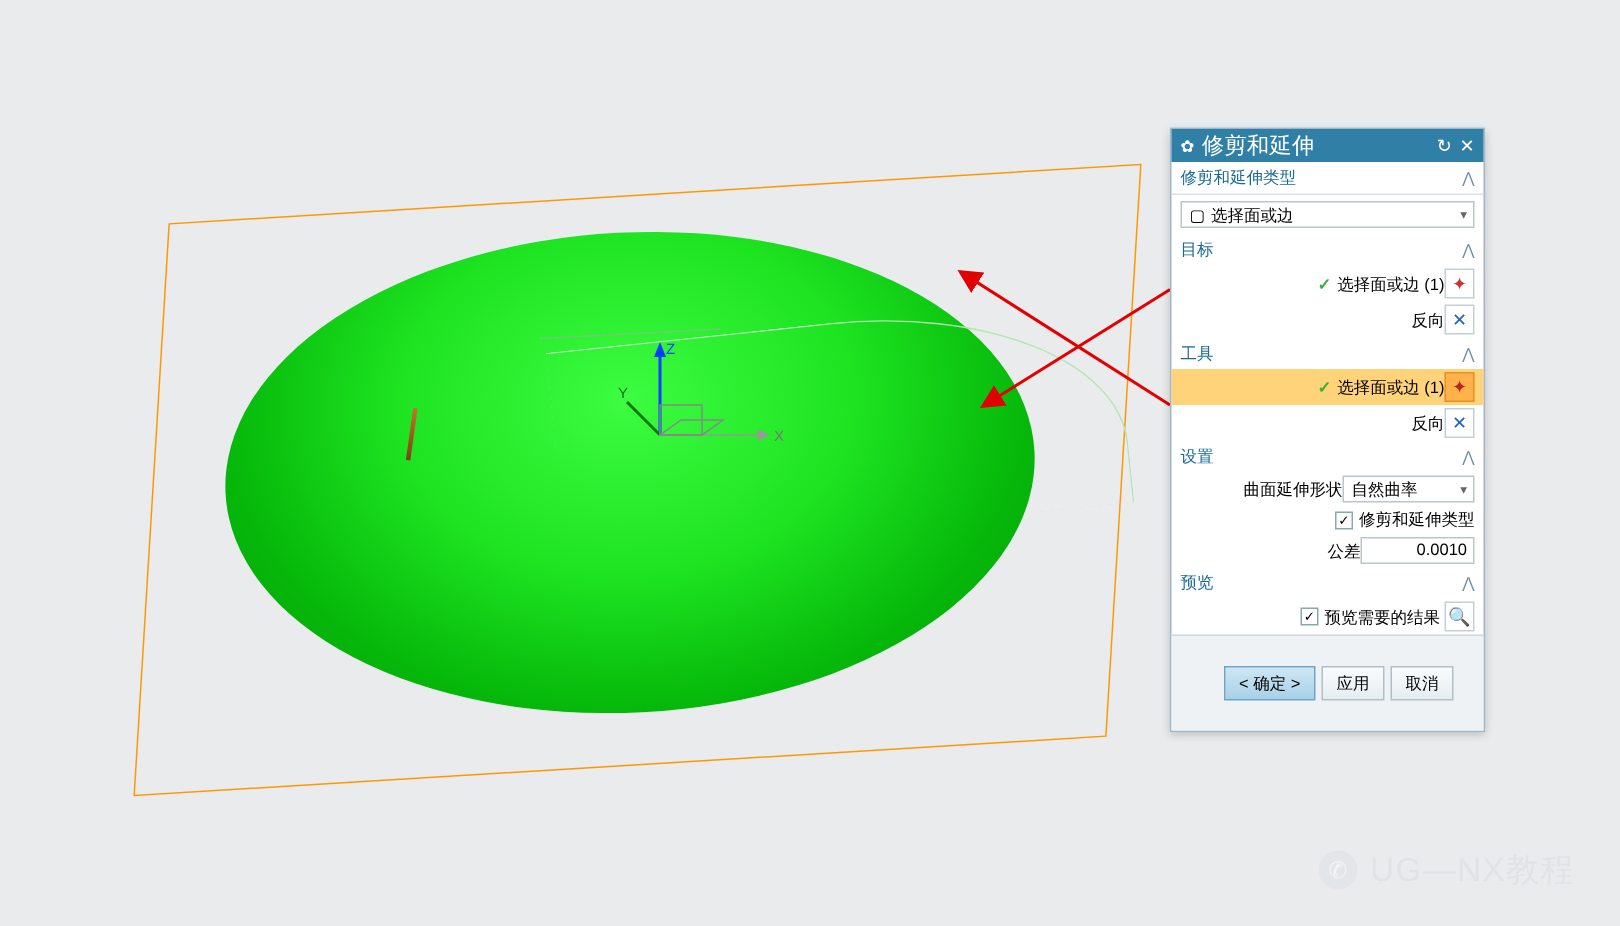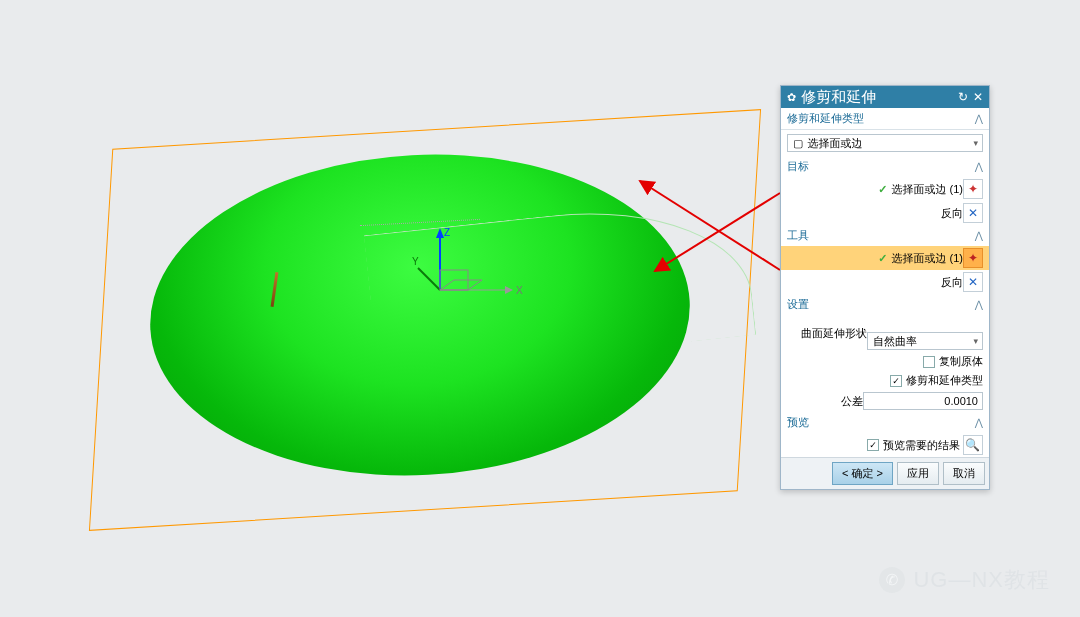--- a/index.html
+++ b/index.html
@@ -71,26 +71,26 @@
     display: inline-flex; align-items: center; justify-content: center;
     font-size: 12px; color: #333; cursor: pointer;
   }
   .icon-btn.hot { background:#ffb14a; border-color:#e8902a; }
   .dropdown, .txt-input {
     border: 1px solid #b9c6cf; background: #fff; height: 18px; font-size: 11px;
     padding: 0 18px 0 5px; position: relative; display: inline-flex; align-items: center;
   }
   .dropdown::after { content: "▾"; position: absolute; right: 4px; color:#666; font-size:9px; }
   .full { width: 100%; }
-  .pair .dropdown { width: 116px; margin-top: 15px; }
-  .txt-input { text-align: right; padding-right: 4px; width: 120px; justify-content:flex-end; }
+  .pair .dropdown { width: 88px; }
+  .txt-input { text-align: right; padding-right: 4px; width: 76px; justify-content:flex-end; }
   .chk { display:inline-flex; align-items:center; gap:4px; }
   .chk-box { width:12px; height:12px; border:1px solid #8aa; display:inline-flex; align-items:center; justify-content:center; font-size:9px; }
 
-  .btnbar { display:flex; justify-content:flex-end; gap:4px; padding:4px; background:#eef2f5; border-top:1px solid #cfd8df; }
+  .btnbar { display:flex; justify-content:flex-end; gap:4px; padding:20px; background:#eef2f5; border-top:1px solid #cfd8df; }
   .btn { border:1px solid #b0bfc8; background:linear-gradient(#fafcfd,#e5ecf0); padding:3px 9px; font-size:11px; cursor:pointer; }
   .btn.primary { background:linear-gradient(#cde6f5,#a9d1e8); border-color:#6fa5c4; }
 
   .watermark {
     position:absolute; right:30px; bottom:22px; display:flex; align-items:center; gap:8px;
     color:#dfe3e6; font-size:22px; font-weight:500; letter-spacing:1px; opacity:.9;
   }
   .wm-icon { width:26px; height:26px; border-radius:50%; background:#e3e6e8; display:flex; align-items:center;justify-content:center;color:#f5f7f8;font-size:15px; }
 </style>
 </head>
@@ -180,26 +180,20 @@
     <span class="chev">⋀</span>
   </div>
   <div class="row pair">
     <span>曲面延伸形状</span>
     <span class="dropdown">
         <span>自然曲率</span>
       </span>
   </div>
   <div class="row">
     <span class="chk">
-        <span class="chk-box"></span>
-        <span>复制原体</span>
-      </span>
-  </div>
-  <div class="row">
-    <span class="chk">
         <span class="chk-box">✓</span>
         <span>修剪和延伸类型</span>
       </span>
   </div>
   <div class="row pair">
     <span>公差</span>
     <span class="txt-input">0.0010</span>
   </div>
 
   <div class="section-hdr">

